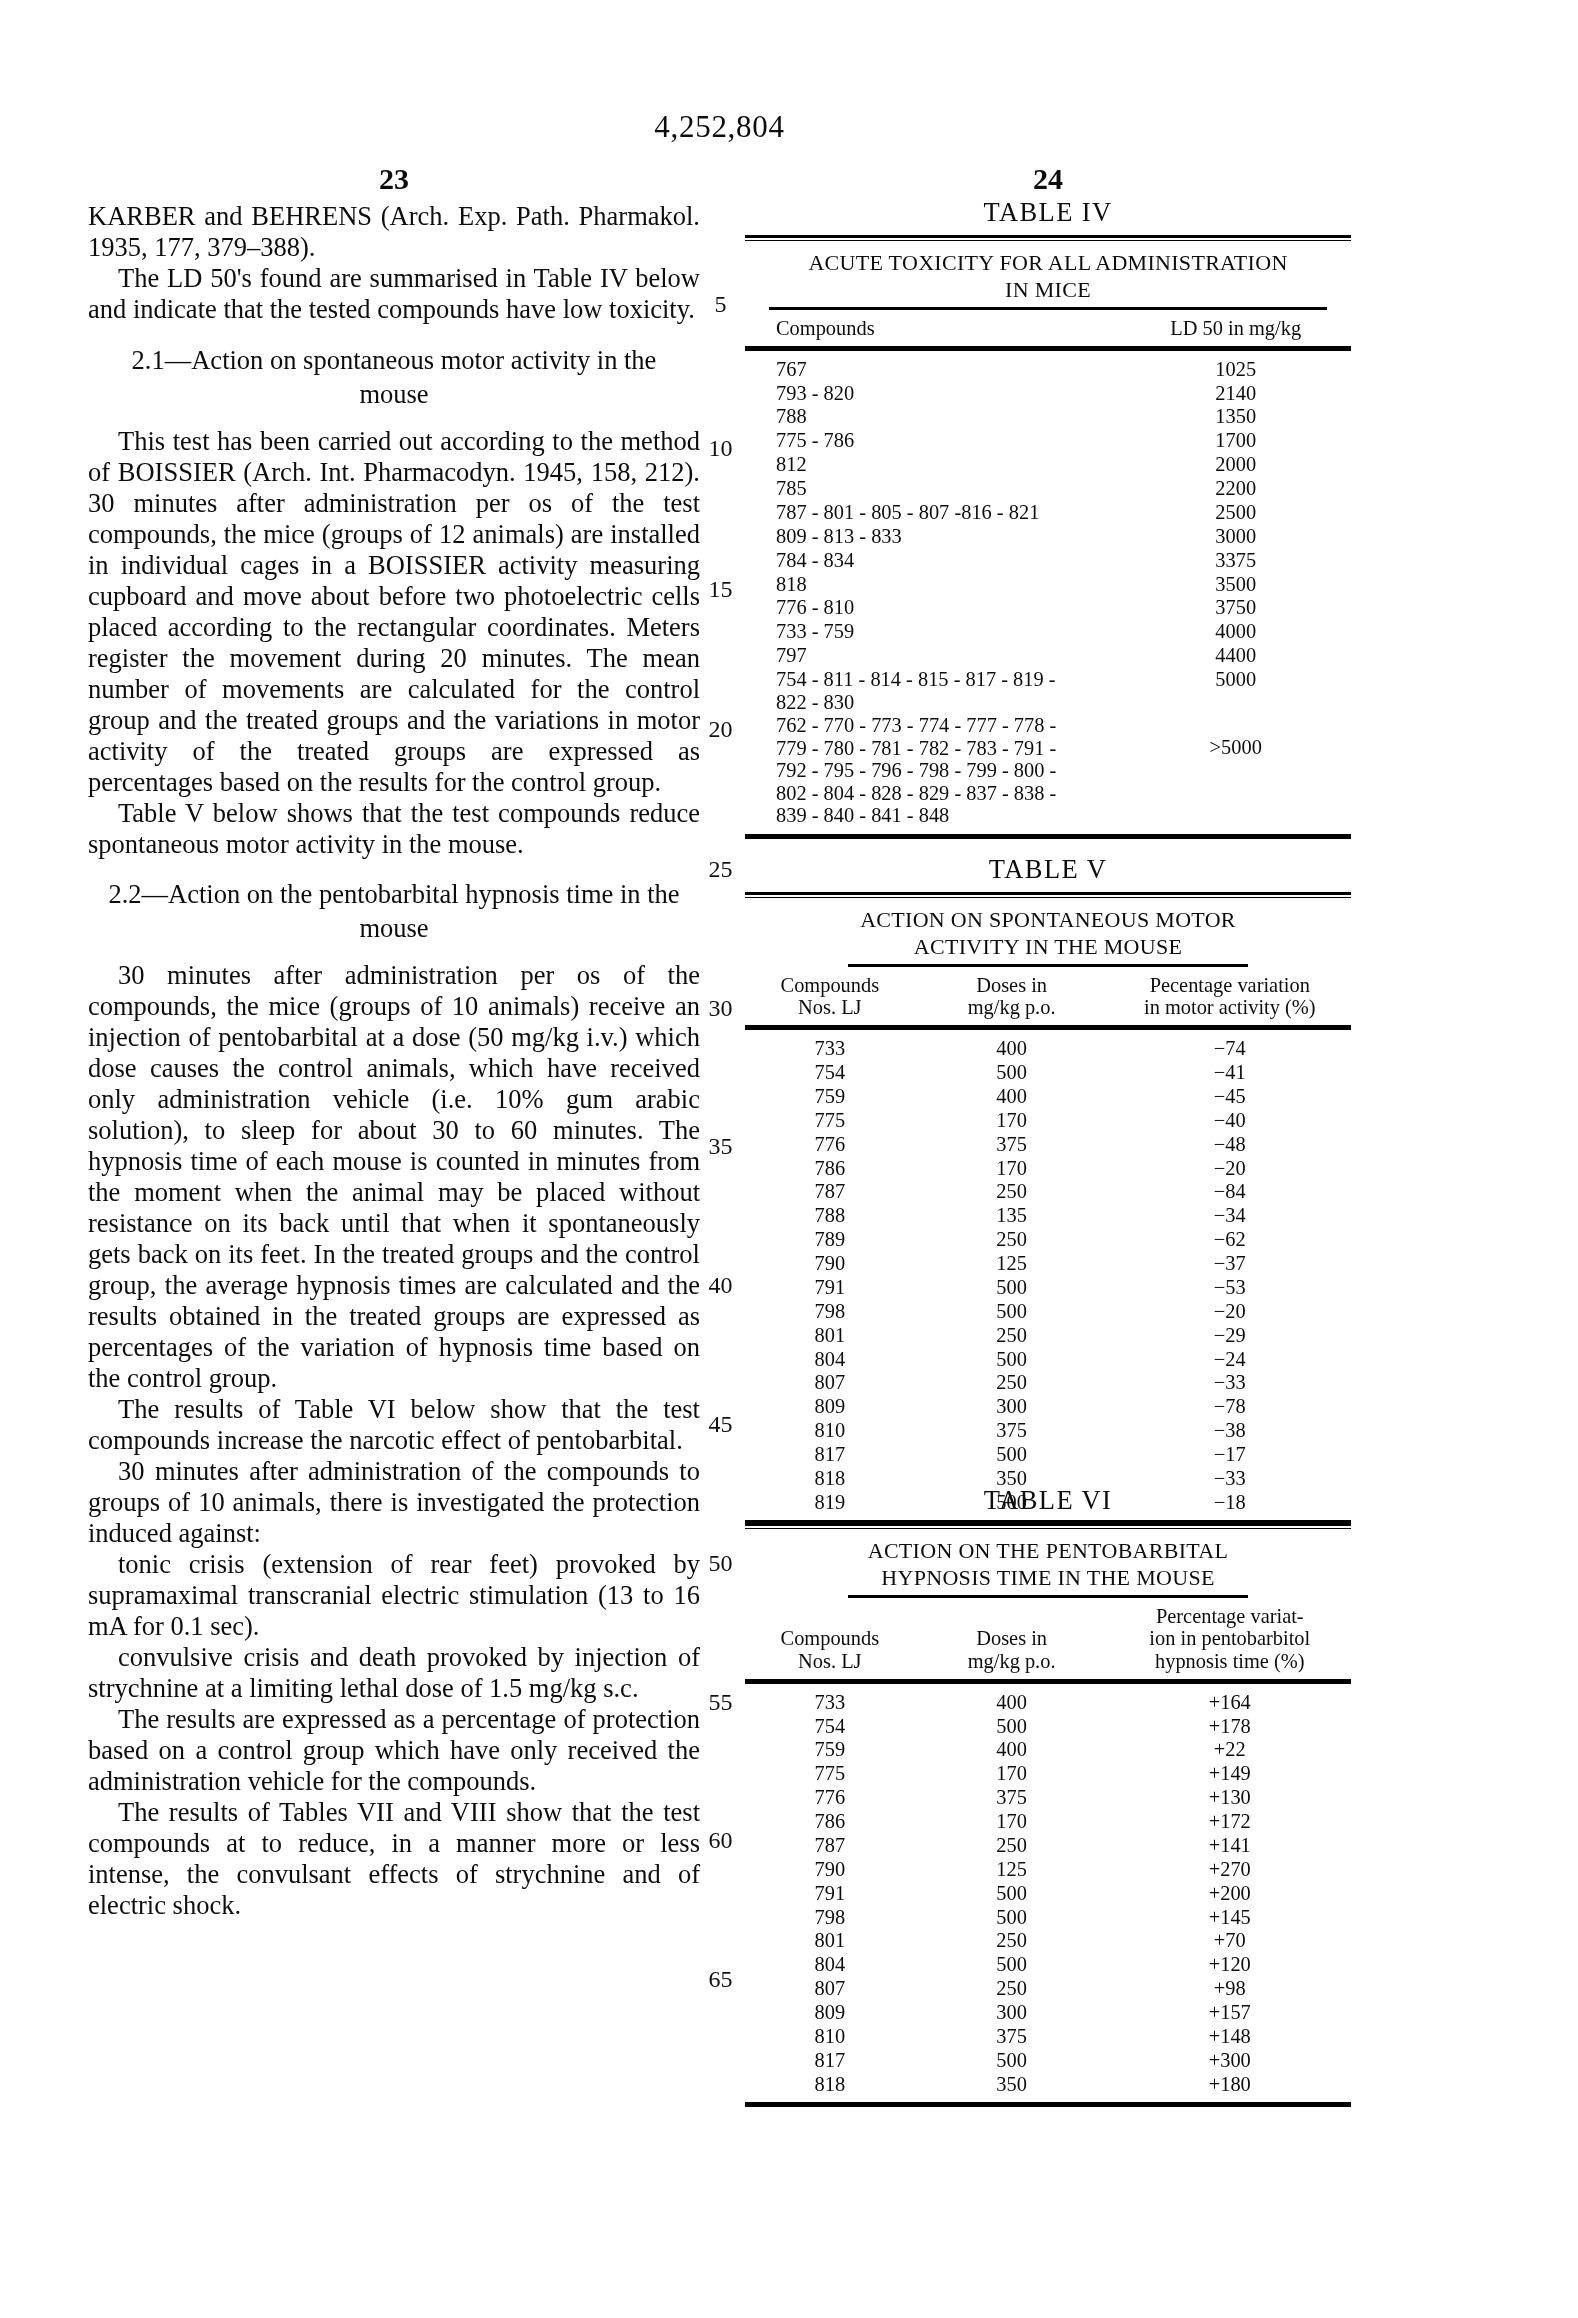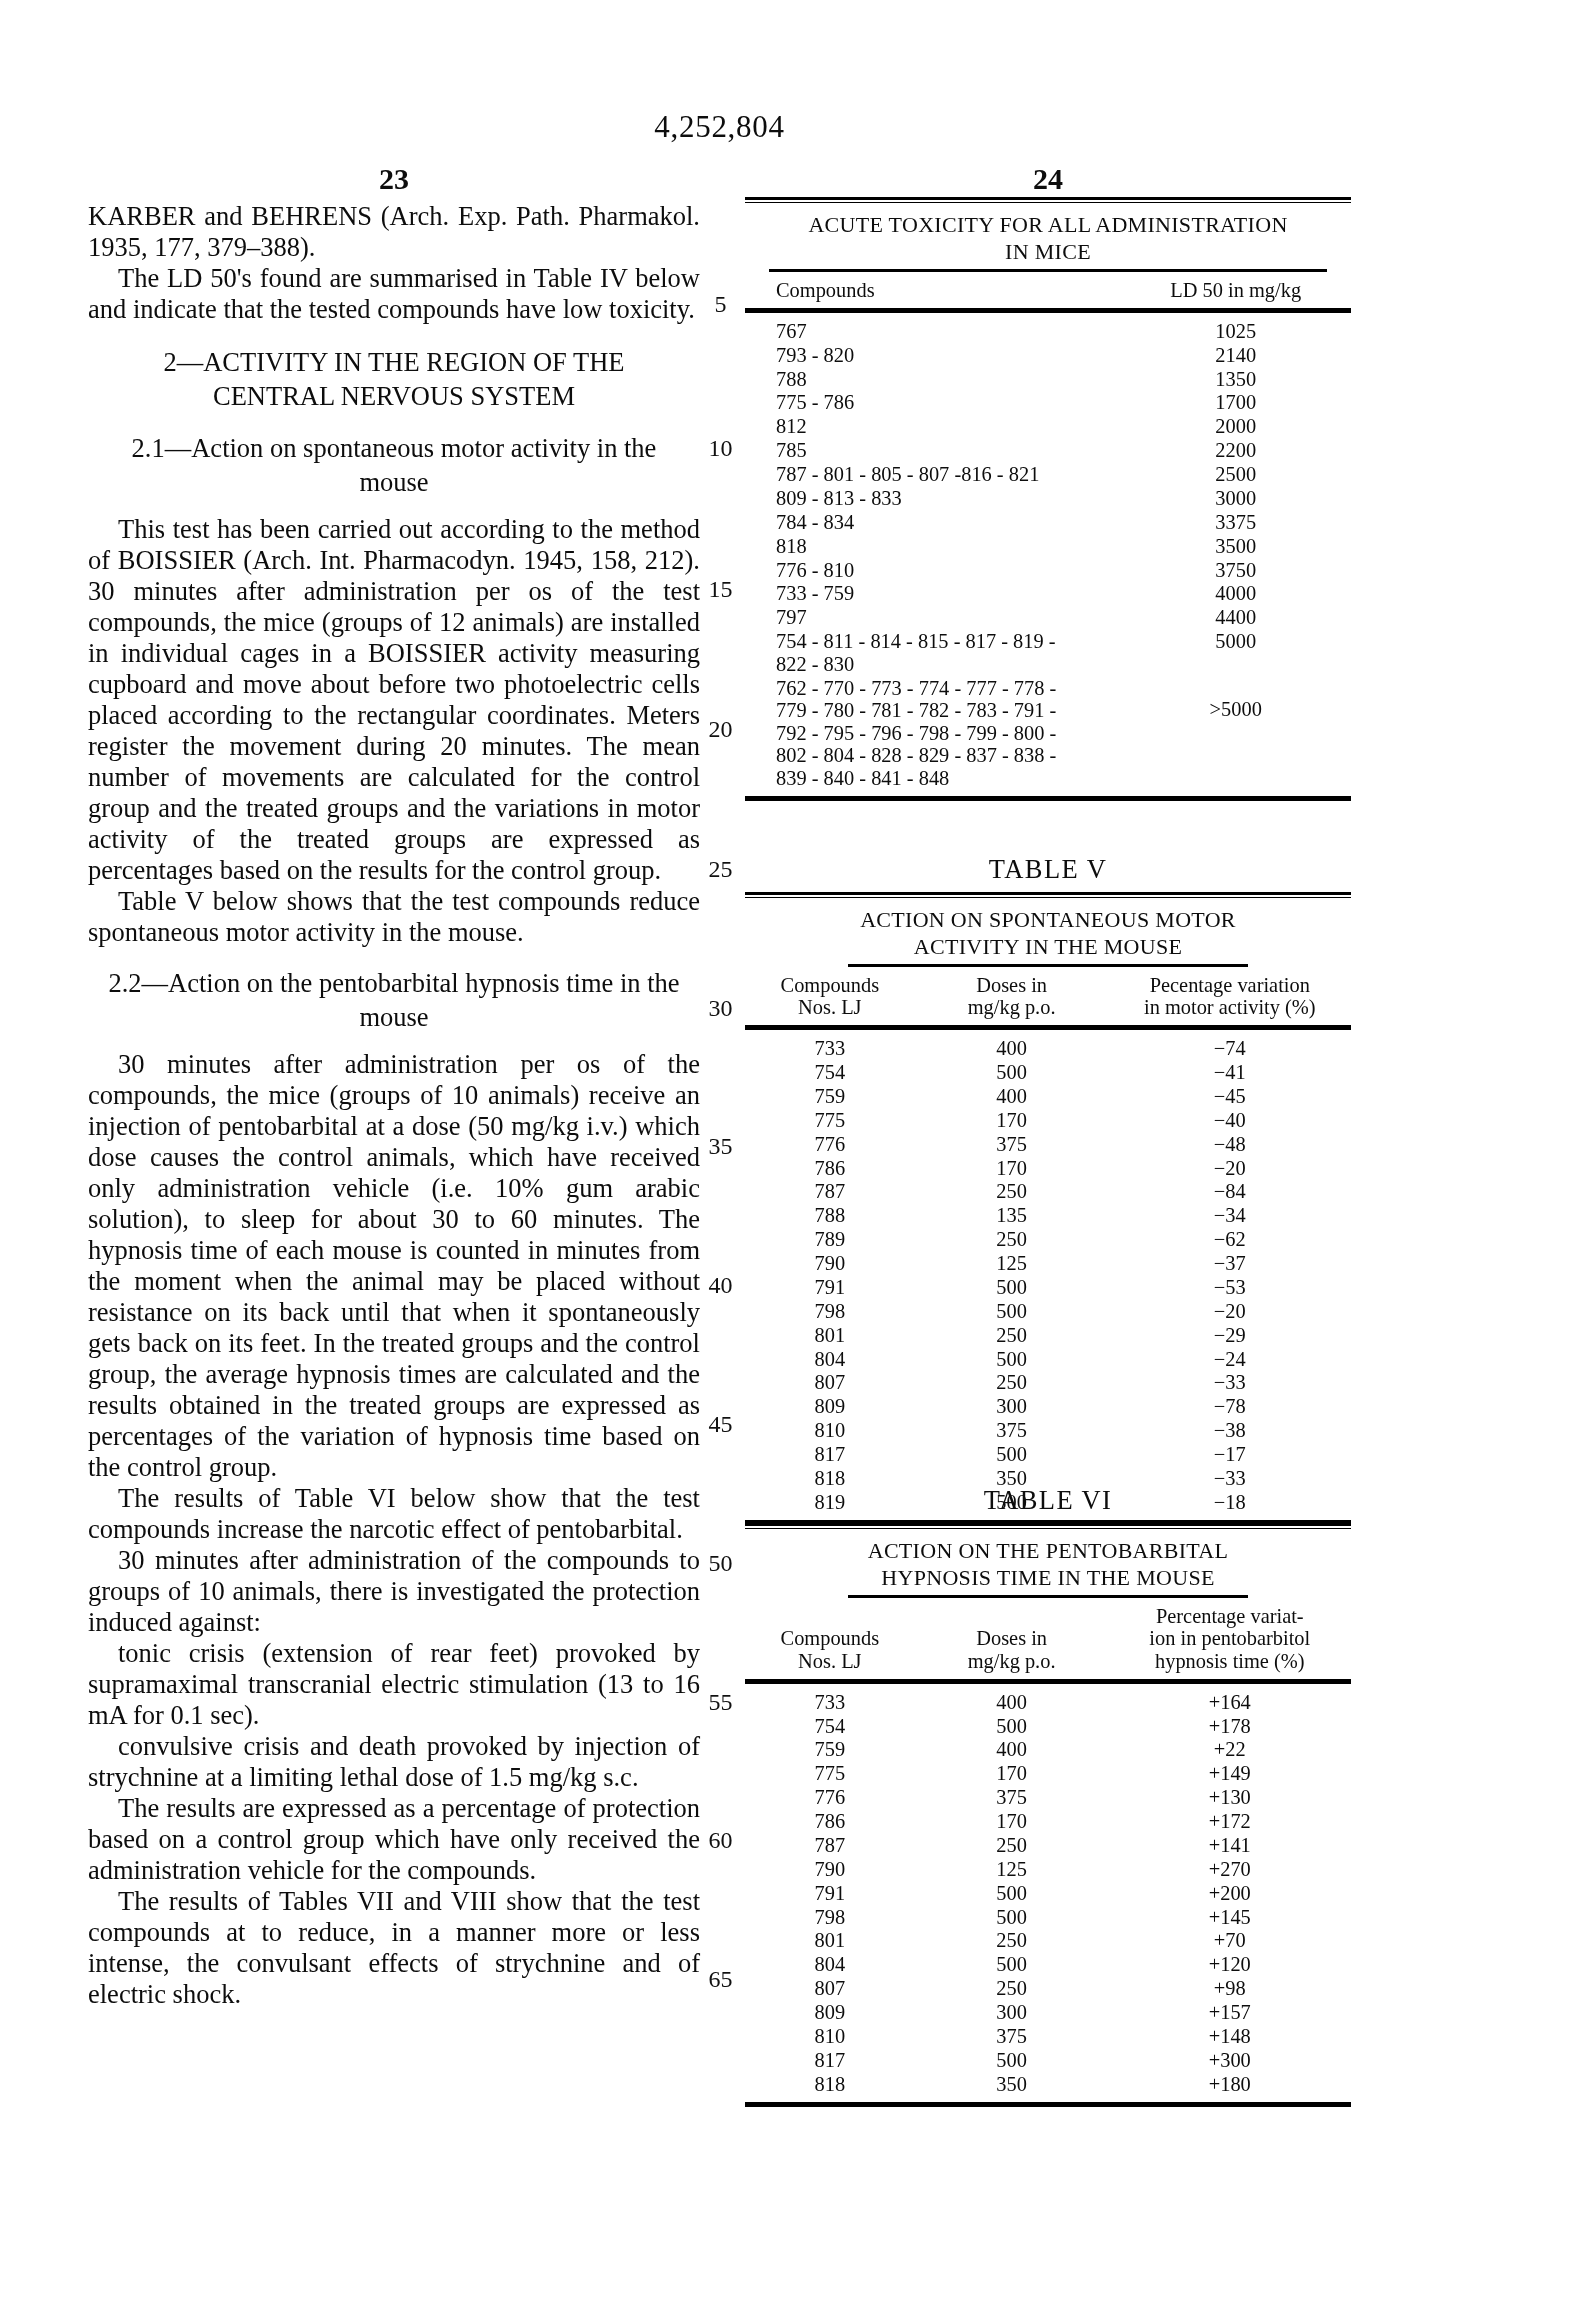--- a/index.html
+++ b/index.html
@@ -83,21 +83,20 @@
 
 <div class="page">
 
   <div class="patent-number">4,252,804</div>
   <div class="colnum left">23</div>
   <div class="colnum right">24</div>
 
   <div class="left-col">
       <p class="">KARBER and BEHRENS (Arch. Exp. Path. Pharmakol. 1935, 177, 379–388).</p>
       <p class=" indent">The LD 50's found are summarised in Table IV below and indicate that the tested compounds have low toxicity.</p>
-      <p class="heading">2—ACTIVITY IN THE REGION OF THE CENTRAL NERVOUS SYSTEM</p>
       <p class="subheading">2.1—Action on spontaneous motor activity in the mouse</p>
       <p class=" indent">This test has been carried out according to the method of BOISSIER (Arch. Int. Pharmacodyn. 1945, 158, 212). 30 minutes after administration per os of the test compounds, the mice (groups of 12 animals) are installed in individual cages in a BOISSIER activity measuring cupboard and move about before two photoelectric cells placed according to the rectangular coordinates. Meters register the movement during 20 minutes. The mean number of movements are calculated for the control group and the treated groups and the variations in motor activity of the treated groups are expressed as percentages based on the results for the control group.</p>
       <p class=" indent">Table V below shows that the test compounds reduce spontaneous motor activity in the mouse.</p>
       <p class="subheading">2.2—Action on the pentobarbital hypnosis time in the mouse</p>
       <p class=" indent">30 minutes after administration per os of the compounds, the mice (groups of 10 animals) receive an injection of pentobarbital at a dose (50 mg/kg i.v.) which dose causes the control animals, which have received only administration vehicle (i.e. 10% gum arabic solution), to sleep for about 30 to 60 minutes. The hypnosis time of each mouse is counted in minutes from the moment when the animal may be placed without resistance on its back until that when it spontaneously gets back on its feet. In the treated groups and the control group, the average hypnosis times are calculated and the results obtained in the treated groups are expressed as percentages of the variation of hypnosis time based on the control group.</p>
       <p class=" indent">The results of Table VI below show that the test compounds increase the narcotic effect of pentobarbital.</p>
       <p class=" indent">30 minutes after administration of the compounds to groups of 10 animals, there is investigated the protection induced against:</p>
       <p class=" indent">tonic crisis (extension of rear feet) provoked by supramaximal transcranial electric stimulation (13 to 16 mA for 0.1 sec).</p>
       <p class=" indent">convulsive crisis and death provoked by injection of strychnine at a limiting lethal dose of 1.5 mg/kg s.c.</p>
       <p class=" indent">The results are expressed as a percentage of protection based on a control group which have only received the administration vehicle for the compounds.</p>
@@ -116,20 +115,21 @@
       <div class="gutter-num" style="top: 1411px;">45</div>
       <div class="gutter-num" style="top: 1550px;">50</div>
       <div class="gutter-num" style="top: 1689px;">55</div>
       <div class="gutter-num" style="top: 1827px;">60</div>
       <div class="gutter-num" style="top: 1966px;">65</div>
     </div>
 
   <div class="rcol">
 
     <section class="rtable" id="table4">
+      <div class="t-title">TABLE IV</div>
       <div class="t-rule-double"></div>
       <div class="t-subtitle">ACUTE TOXICITY FOR ALL ADMINISTRATION<br>IN MICE</div>
       <div class="t-subtitle-rule" style="width: 92%;"></div>
       <table class="datatable two-col">
         <thead>
             <tr>
               <th style="width: 60%; text-align: left;">Compounds</th>
               <th style="width: 40%; text-align: center;">LD 50 in mg/kg</th>
             </tr>
           </thead>

